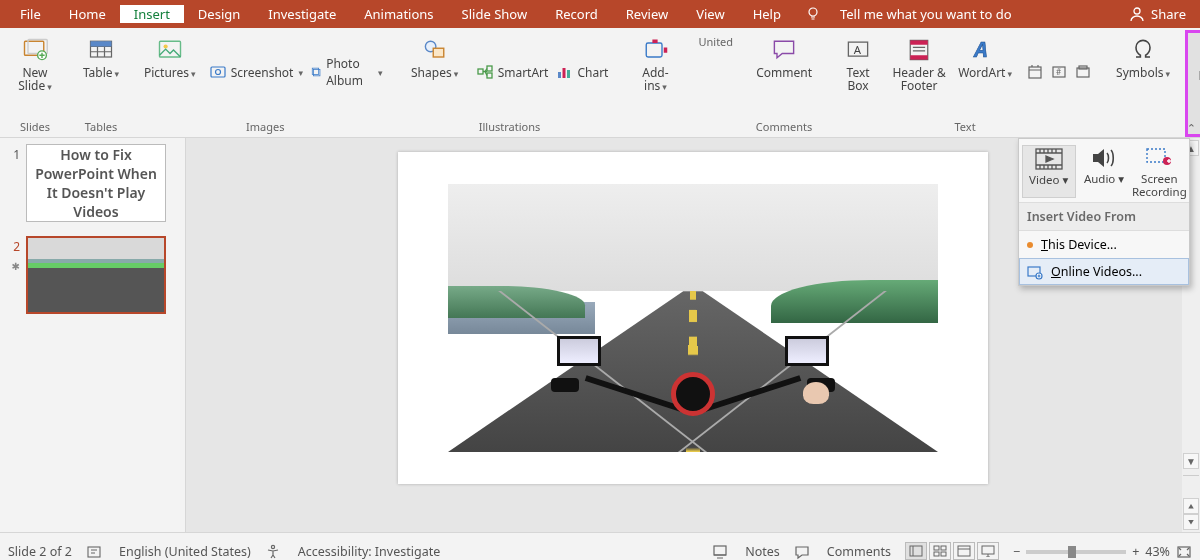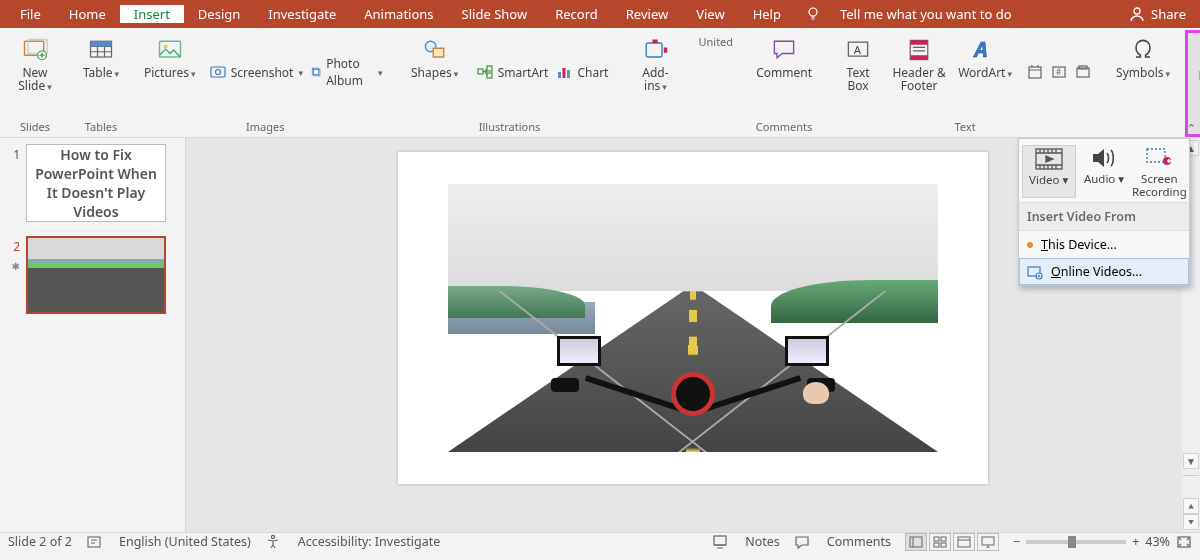--- a/index.html
+++ b/index.html
@@ -80,21 +80,21 @@
   .media-panel .dot { width:6px;height:6px;background:#e98b2e;border-radius:50%; }
   .media-panel u { text-decoration: underline; }
 
   
   .vscroll { position:absolute; right:0; top:0; bottom:0; width:18px; background:#efefef; display:flex; flex-direction:column; align-items:center; justify-content:space-between; padding:2px 0; }
   .vscroll .btn { width:16px; height:16px; font-size:10px; color:#666; background:#f7f7f7; border:1px solid #d0d0d0; display:flex;align-items:center;justify-content:center; cursor:pointer;}
   .vscroll .track { flex:1; width:16px; position:relative; }
   .vscroll .sep { height:1px; width:16px; background:#ccc; }
 
   
-  .status { height:28px; background:#f3f3f3; border-top:1px solid #d6d6d6; display:flex; align-items:flex-start; font-size:12.5px; color:#555; padding:0 8px; gap:14px; }
+  .status { height:28px; background:#f3f3f3; border-top:1px solid #d6d6d6; display:flex; align-items:flex-end; font-size:12.5px; color:#555; padding:0 8px; gap:14px; }
   .status .spacer { flex:1; }
   .status .sbtn { display:flex; align-items:center; gap:17px; cursor:pointer; }
   .status .views { display:flex; gap:2px; }
   .status .vbox { width:22px; height:18px; border:1px solid #bbb; display:flex;align-items:center;justify-content:center; cursor:pointer; }
   .status .vbox.active { background:#e0e0e0; }
   .status .zoom { display:flex; align-items:center; gap:6px; }
   .status .ztrack { width:100px; height:4px; background:#ccc; position:relative; }
   .status .ztrack .zthumb { position:absolute; left:42%; top:-4px; width:8px;height:12px;background:#888; }
 
   svg.icon { width:28px; height:28px; }

